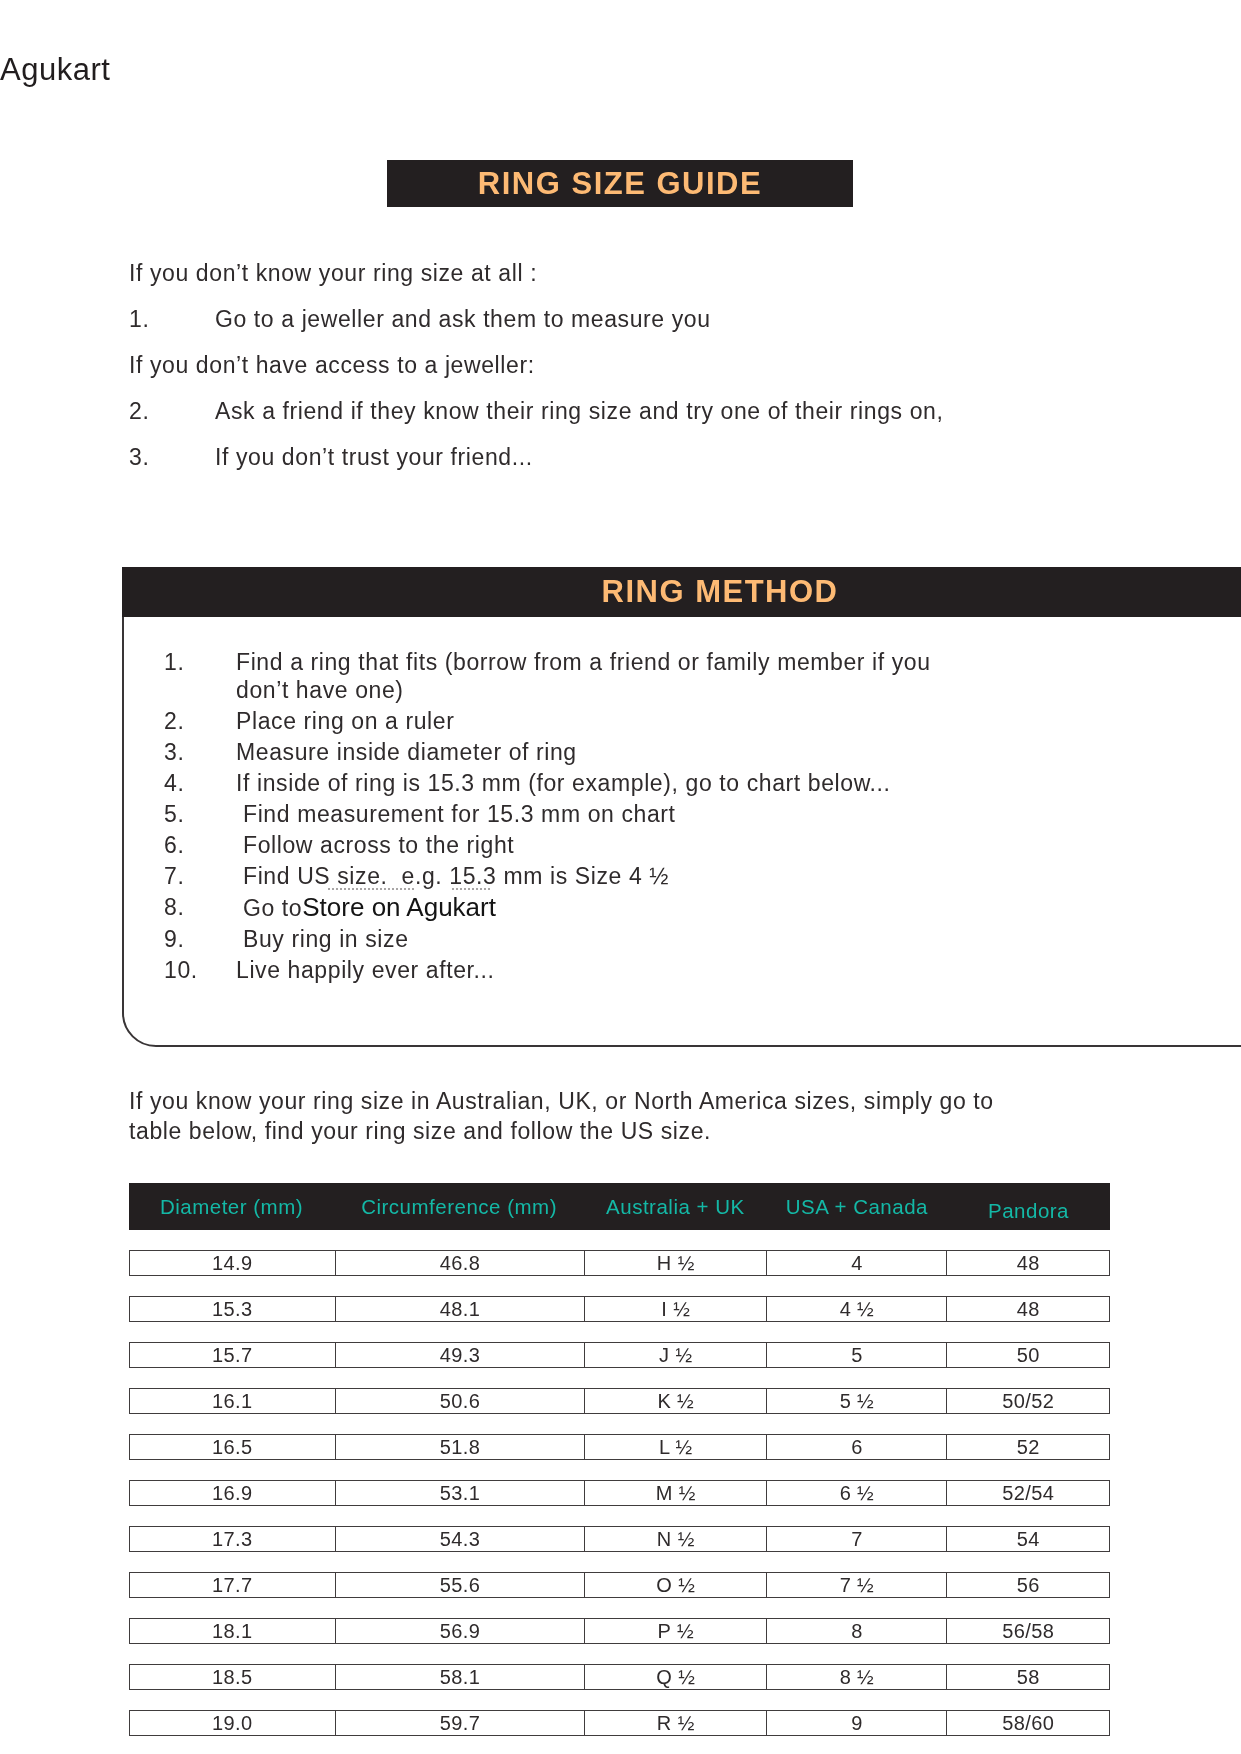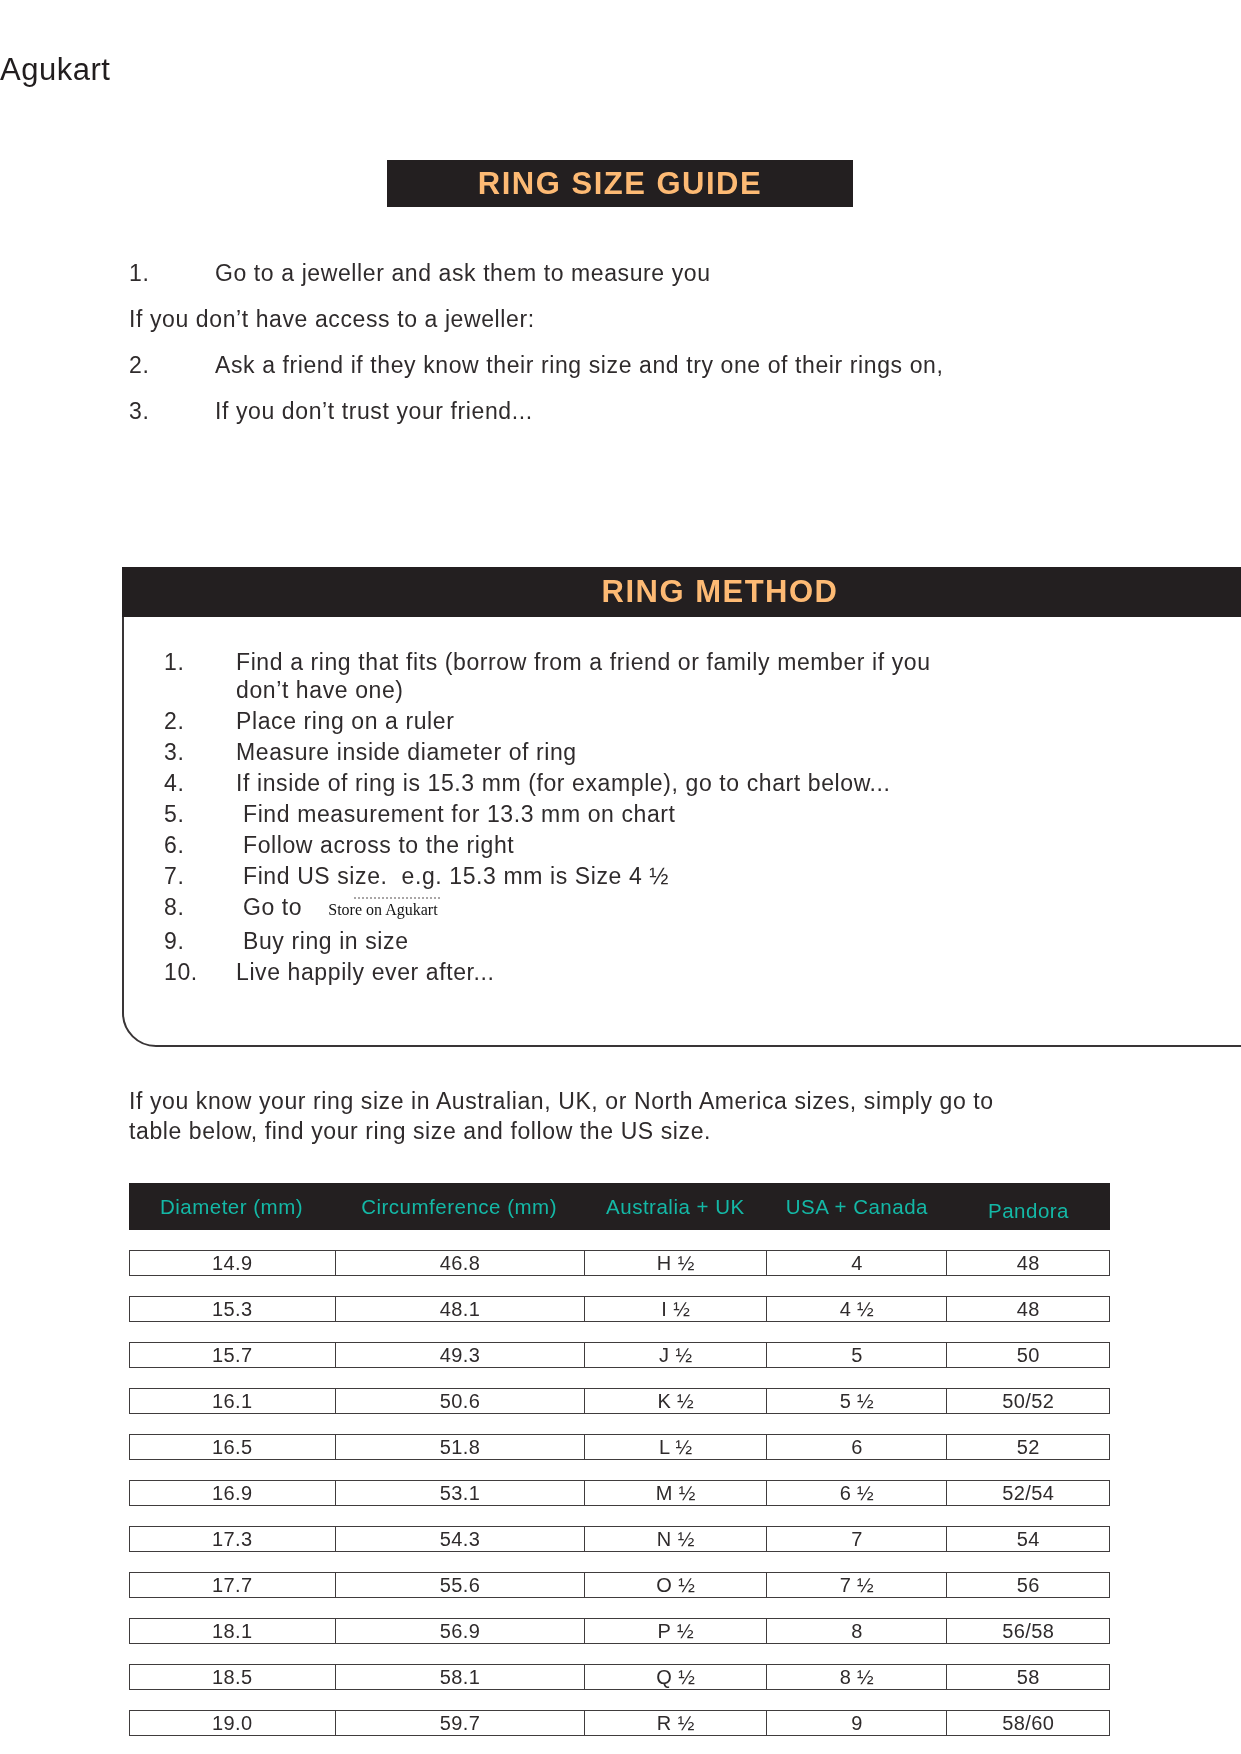--- a/index.html
+++ b/index.html
@@ -48,23 +48,23 @@
   }
   .method-banner { height:50px; margin:-2px -2px 0 -2px; }
   .steps { padding:31px 20px 0 40px; }
   .step {
     display:flex; font-size:23px; letter-spacing:0.6px;
     line-height:28px; margin-bottom:3px;
   }
   .step .num { flex:0 0 72px; }
   .step-text { white-space:pre-wrap; }
   .store-link {
-    font-family:Liberation Serif, serif;
-    font-size:16px; letter-spacing:0; color:#141414;
-    margin-left:26px; position:relative; cursor:pointer;
+    font-family:Liberation Sans, sans-serif;
+    font-size:26px; letter-spacing:0; color:#141414;
+    margin-left:0; position:relative; cursor:pointer;
   }
   .store-link:empty { display:none; }
   .store-link::before {
     content:""; position:absolute; top:-4px; left:26px; width:86px;
     border-top:2px dotted #a9a6a6;
   }
   .store-link::after {
     content:""; position:absolute; top:-4px; right:6px; width:38px;
     border-top:2px dotted #a9a6a6;
   }
@@ -105,20 +105,24 @@
 <body>
 
 <div class="brand">Agukart</div>
 
 <div class="banner guide-banner">
   <span>RING SIZE GUIDE</span>
 </div>
 
 <div class="intro">
 
+    <div class="iline">
+      
+      <span class="itext">If you don’t know your ring size at all :</span>
+    </div>
 
     <div class="iline">
       <span class="num">1.</span>
       <span class="itext">Go to a jeweller and ask them to measure you</span>
     </div>
 
     <div class="iline">
       
       <span class="itext">If you don’t have access to a jeweller:</span>
     </div>
@@ -156,21 +160,21 @@
         <span class="step-text"><span>Measure inside diameter of ring</span></span>
       </div>
 
       <div class="step">
         <span class="num">4.</span>
         <span class="step-text"><span>If inside of ring is 15.3 mm (for example), go to chart below...</span></span>
       </div>
 
       <div class="step">
         <span class="num">5.</span>
-        <span class="step-text"><span> Find measurement for 13.3 mm on chart</span></span>
+        <span class="step-text"><span> Find measurement for 15.3 mm on chart</span></span>
       </div>
 
       <div class="step">
         <span class="num">6.</span>
         <span class="step-text"><span> Follow across to the right</span></span>
       </div>
 
       <div class="step">
         <span class="num">7.</span>
         <span class="step-text"><span> Find US size.  e.g. 15.3 mm is Size 4 ½</span></span>

